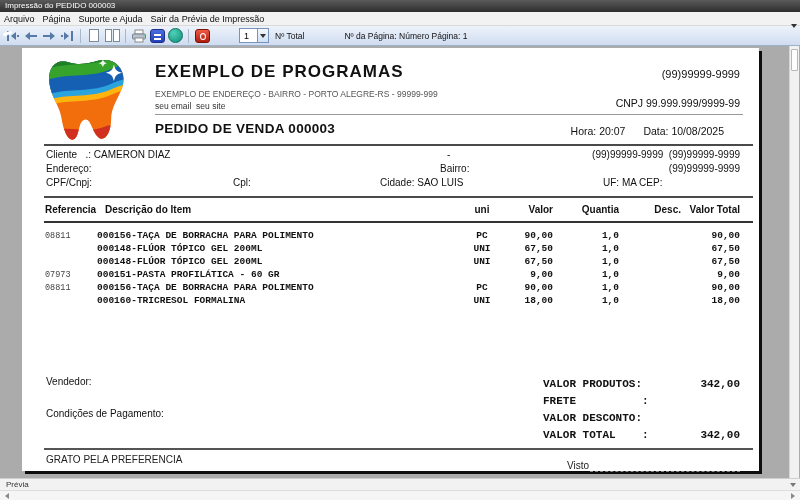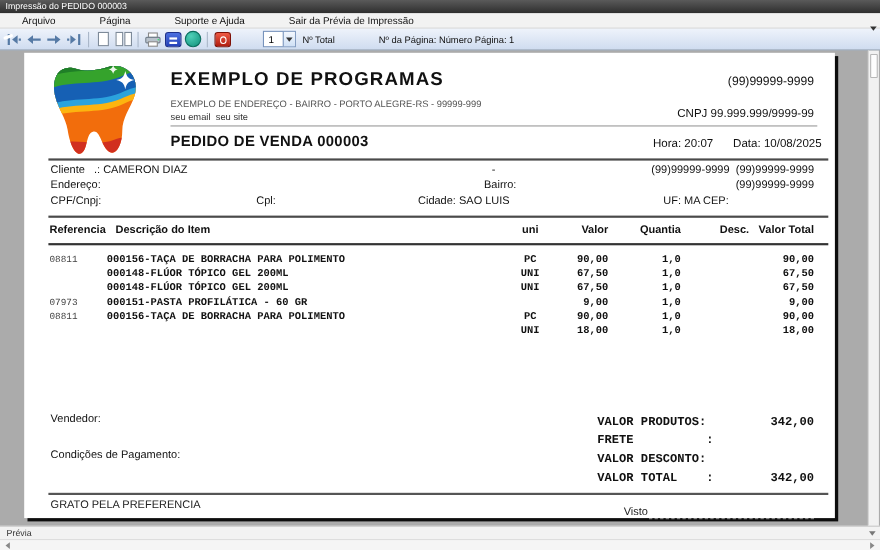--- a/index.html
+++ b/index.html
@@ -6,21 +6,21 @@
   html,body { width:800px; height:500px; overflow:hidden; background:#ababab;
               font-family:"Liberation Sans", sans-serif; }
   #app { position:relative; width:800px; height:500px; }
 
   
   #titlebar { position:absolute; left:0; top:0; width:800px; height:12px;
     background:linear-gradient(180deg,#5a5a5a,#2e2e2e); color:#fff;
     font-size:8px; line-height:12px; padding-left:5px; }
   #menubar { position:absolute; left:0; top:12px; width:800px; height:14px;
     background:#f2f2f2; border-bottom:1px solid #d9d9d9; display:flex; align-items:center; }
-  .menu-item { font-size:9px; color:#111; padding:0 20px; height:14px; line-height:14px; cursor:default; }
+  .menu-item { font-size:9px; color:#111; padding:0 4px; height:14px; line-height:14px; cursor:default; }
 
   #toolbar { position:absolute; left:0; top:26px; width:800px; height:20px;
     background:linear-gradient(180deg,#eef3fb,#cfdcf0); border-bottom:1px solid #9fb1c9;
     display:flex; align-items:center; padding-left:4px; }
   .tbtn { width:18px; height:16px; display:flex; align-items:center; justify-content:center; border-radius:2px; }
   .tsep { width:1px; height:14px; background:#aab7c9; margin:0 4px; }
   .pageicon { width:10px; height:13px; background:#fff; border:1px solid #7d8a99; }
   .pageicon2 { display:flex; gap:1px; }
   .pageicon2 div { width:7px; height:13px; background:#fff; border:1px solid #7d8a99; }
   .sqicon { width:15px; height:14px; border-radius:3px; position:relative; }
@@ -54,21 +54,21 @@
   .abs { position:absolute; }
   .pre { white-space:pre; }
   #logo { left:22px; top:5px; width:92px; height:93px; }
   .co-name { left:133px; top:14px; font-size:17px; font-weight:bold; letter-spacing:1px; color:#111; }
   .co-addr { left:133px; top:41px; font-size:8.5px; color:#555; }
   .co-contact { left:133px; top:53px; font-size:8.5px; color:#333; }
   .co-phone { right:19px; top:20px; font-size:11px; color:#111; }
   .co-cnpj { right:19px; top:49px; font-size:10.5px; color:#111; }
   .hline { left:133px; right:16px; top:66px; height:1px; background:#999; }
   .doc-title { left:133px; top:73px; font-size:13.5px; font-weight:bold; color:#111; letter-spacing:.3px; }
-  .hora-data { right:12px; top:77px; font-size:10.5px; color:#111; }
+  .hora-data { right:35px; top:77px; font-size:10.5px; color:#111; }
   .hora-data span { margin-left:18px; }
   .secline { left:22px; right:6px; height:2px; background:#4a4a4a; }
 
   .crow { left:0; right:0; height:14px; font-size:10px; color:#111; }
   .crow .l1 { position:absolute; left:24px; }
   .crow .m1 { position:absolute; left:425px; }
   .crow .m2 { position:absolute; left:418px; }
   .crow .m3 { position:absolute; left:211px; }
   .crow .m4 { position:absolute; left:358px; }
   .crow .m5 { position:absolute; left:581px; }
@@ -304,20 +304,21 @@
         <span class="c-ref">08811</span>
         <span class="c-desc">000156-TAÇA DE BORRACHA PARA POLIMENTO</span>
         <span class="c-uni">PC</span>
         <span class="c-valor">90,00</span>
         <span class="c-qt">1,0</span>
         <span class="c-desconto"></span>
         <span class="c-total">90,00</span>
       </div>
       <div class="abs trow" style="top:247px">
         <span class="c-ref"></span>
+        <span class="c-desc">000160-TRICRESOL FORMALINA</span>
         <span class="c-uni">UNI</span>
         <span class="c-valor">18,00</span>
         <span class="c-qt">1,0</span>
         <span class="c-desconto"></span>
         <span class="c-total">18,00</span>
       </div>
 
       <div class="abs f-left" style="top:328px">Vendedor:</div>
       <div class="abs f-left" style="top:360px">Condições de Pagamento:</div>
 

